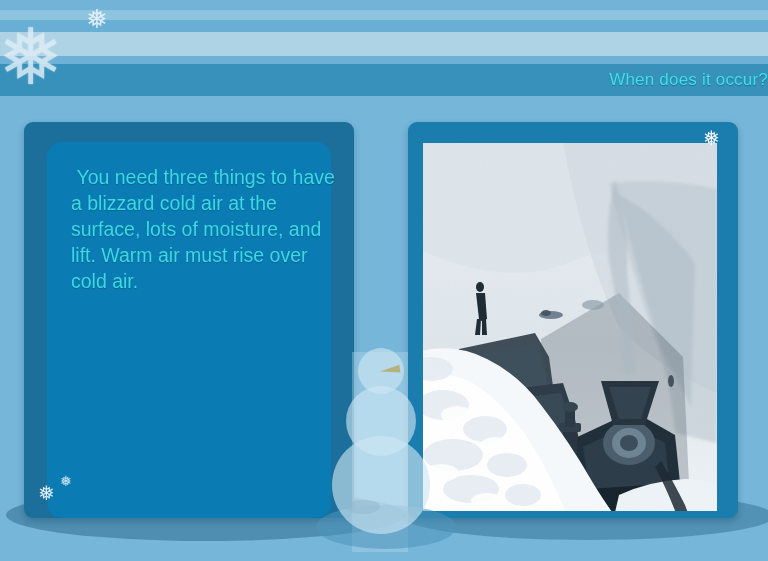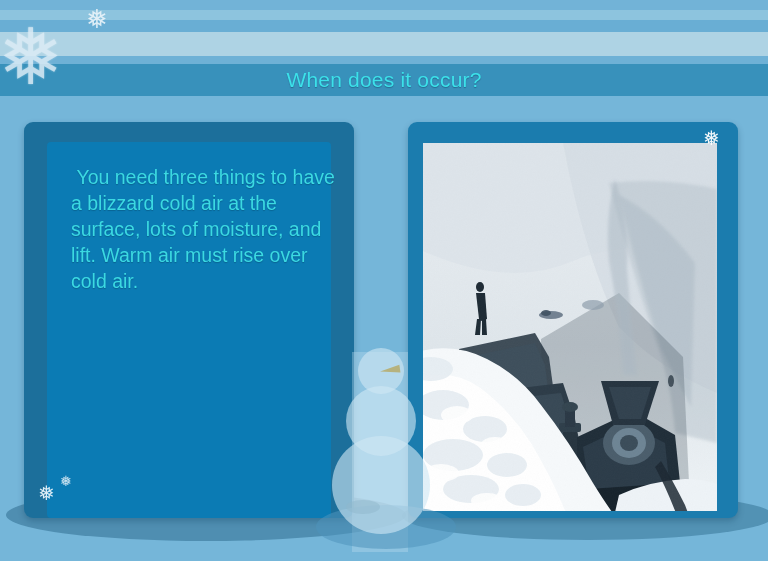--- a/index.html
+++ b/index.html
@@ -17,22 +17,22 @@
   .s1 { top:0;   height:10px; background:#72b3d7; }
   .s2 { top:10px;  height:10px; background:#8dc4de; }
   .s3 { top:20px;  height:12px; background:#69aed4; }
   .s4 { top:32px;  height:24px; background:#aed3e4; }
   .s5 { top:56px;  height:8px;  background:#6eb1d6; }
   .titleband { top:64px; height:32px; background:#3891bb; }
   .s7 { top:96px;  height:19px; background:#75b6d9; }
 
   .title {
     position:absolute; left:0; top:62px; width:768px; height:36px;
-    line-height:36px; text-align:center;
-    color:#3ce1ea; font-size:21px; font-weight:400;
+    line-height:36px; text-align:right;
+    color:#3ce1ea; font-size:17px; font-weight:400;
     letter-spacing:.2px;
     text-shadow:0 1px 1px rgba(0,40,70,.35);
   }
 
   
   .sf { position:absolute; color:#ffffff; line-height:1; user-select:none; }
   .sf-big   { left:-2px;  top:18px;  font-size:78px; color:#dcecf6; opacity:.85;
               text-shadow:0 0 2px rgba(255,255,255,.6); }
   .sf-small { left:86px;  top:6px;   font-size:26px; color:#eaf4fa; opacity:.9; }
   .sf-lp1   { left:38px;  top:483px; font-size:20px; color:#e8f3fa; opacity:.95; }
@@ -50,21 +50,21 @@
   }
 
   
   .panel-left {
     position:absolute; left:24px; top:122px; width:330px; height:396px;
     background:#1c6f9b; border-radius:9px;
     box-shadow:0 3px 6px rgba(10,55,85,.30);
   }
   .panel-left-inner {
     position:absolute; left:23px; top:20px; width:284px; height:376px;
-    background:#0b7bb4; border-radius:4px;
+    background:#0b7bb4; border-radius:15px;
   }
   .body-text {
     position:absolute; left:24px; top:22px; width:276px;
     color:#3bd9e2; font-size:19.5px; line-height:26px;
     font-weight:400; white-space:pre-wrap;
     text-shadow:0 1px 1px rgba(0,45,70,.3);
   }
 
   
   .panel-right {

